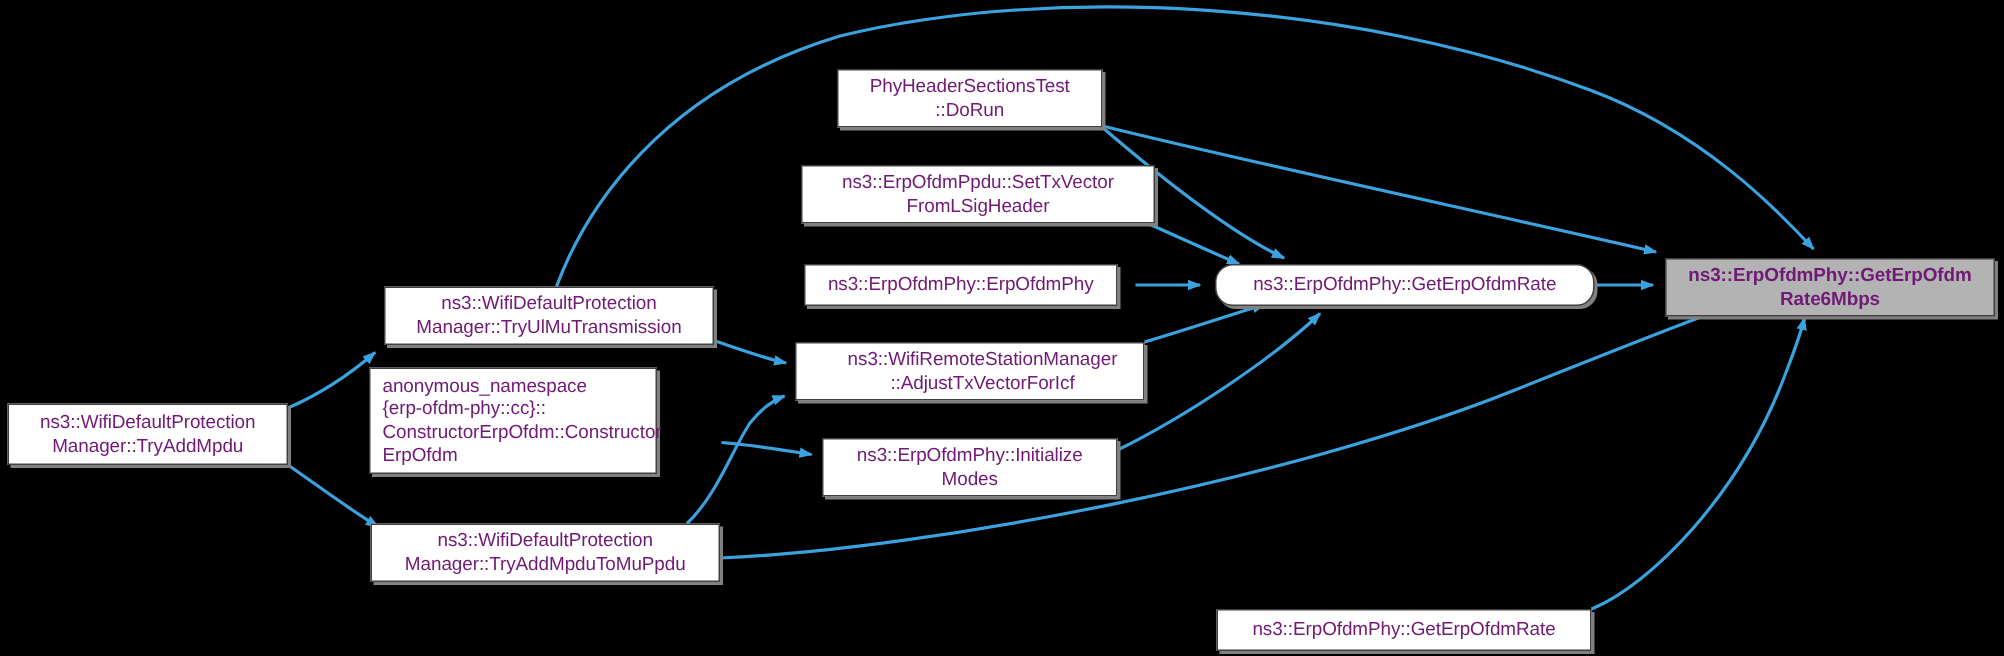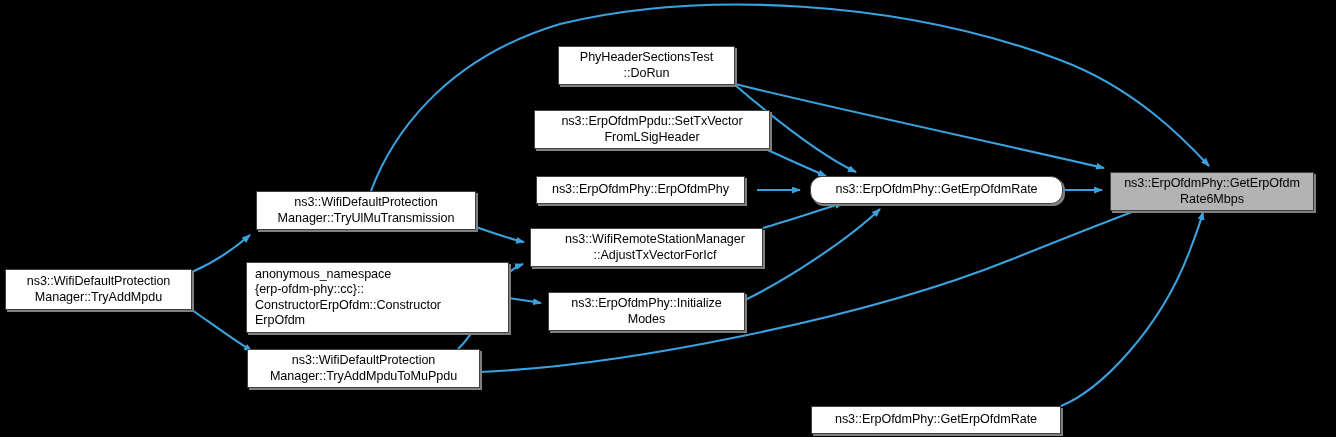--- a/index.html
+++ b/index.html
@@ -25,21 +25,21 @@
   .gnode {
     position: absolute;
     box-sizing: border-box;
     background: #ffffff;
     border: 1px solid #404040;
     box-shadow: 2px 2px 0 0 #808080;
     display: flex;
     align-items: center;
     justify-content: center;
     text-align: center;
-    color: #000000;
+    color: #701a75;
     font-size: 12.6px;
     line-height: 15.5px;
     letter-spacing: -0.05px;
     z-index: 5;
     cursor: pointer;
   }
   .gnode.highlight {
     background: #b3b3b3;
   }
   .gnode .nlabel {
@@ -101,21 +101,21 @@
 
   <div id="node-layer">
       <div class="gnode" style="left: 5px; top: 269px; width: 187px; height: 41px;">
         <span class="nlabel">ns3::WifiDefaultProtection
 Manager::TryAddMpdu</span>
       </div>
       <div class="gnode" style="left: 256px; top: 191px; width: 220px; height: 39px;">
         <span class="nlabel">ns3::WifiDefaultProtection
 Manager::TryUlMuTransmission</span>
       </div>
-      <div class="gnode leftalign" style="left: 246px; top: 262px; width: 263px; height: 71px;">
+      <div class="gnode leftalign" style="left: 246px; top: 245px; width: 192px; height: 71px;">
         <span class="nlabel">anonymous_namespace
 {erp-ofdm-phy::cc}::
 ConstructorErpOfdm::Constructor
 ErpOfdm</span>
       </div>
       <div class="gnode" style="left: 247px; top: 349px; width: 233px; height: 39px;">
         <span class="nlabel">ns3::WifiDefaultProtection
 Manager::TryAddMpduToMuPpdu</span>
       </div>
       <div class="gnode" style="left: 558px; top: 46px; width: 177px; height: 39px;">
@@ -136,18 +136,18 @@
       <div class="gnode" style="left: 548px; top: 292px; width: 197px; height: 39px;">
         <span class="nlabel">ns3::ErpOfdmPhy::Initialize
 Modes</span>
       </div>
       <div class="gnode" style="left: 810px; top: 176px; width: 253px; height: 28px; border-radius: 12px;">
         <span class="nlabel">ns3::ErpOfdmPhy::GetErpOfdmRate</span>
       </div>
       <div class="gnode" style="left: 811px; top: 406px; width: 250px; height: 28px;">
         <span class="nlabel">ns3::ErpOfdmPhy::GetErpOfdmRate</span>
       </div>
-      <div class="gnode highlight" style="left: 1110px; top: 172px; width: 204px; height: 39px;">
+      <div class="gnode highlight" style="left: 1110px; top: 172px; width: 220px; height: 39px; font-weight: bold;">
         <span class="nlabel">ns3::ErpOfdmPhy::GetErpOfdm
 Rate6Mbps</span>
       </div>
     </div>
 </div>
 
 </body></html>

